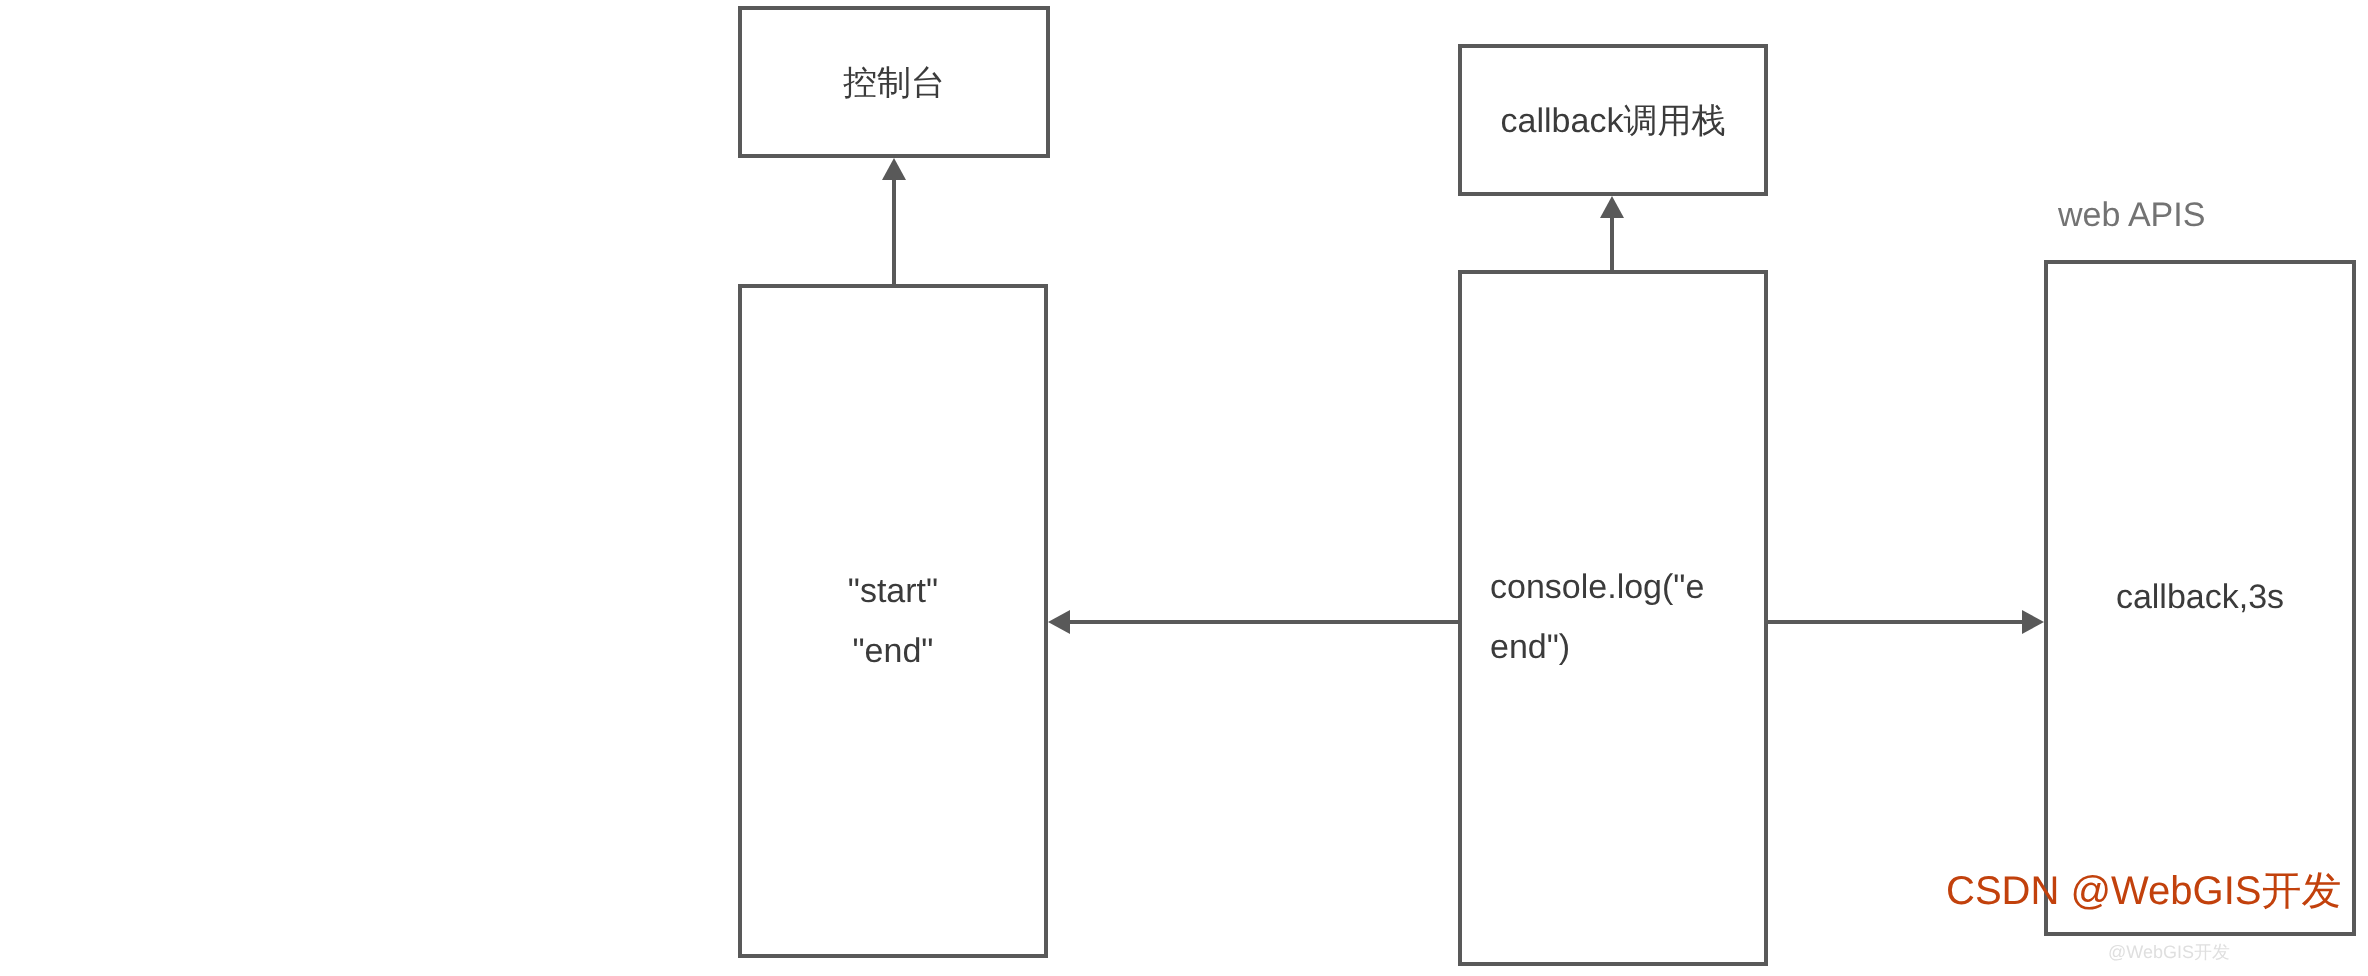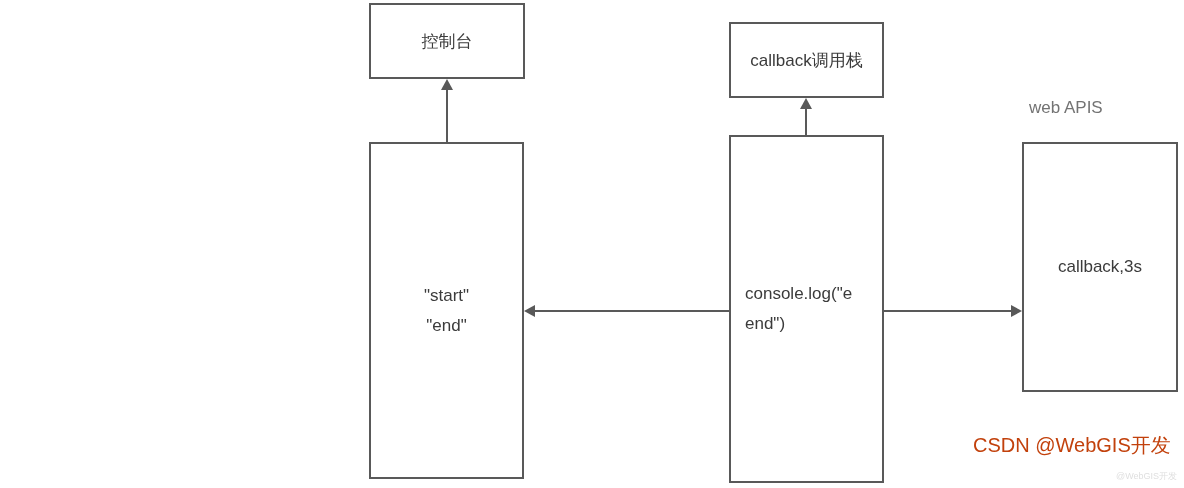--- a/index.html
+++ b/index.html
@@ -20,21 +20,21 @@
     display: flex;
     align-items: center;
     justify-content: center;
     font-size: 17px;
     color: #3b3b3b;
   }
   .box-console   { left: 369px; top: 3px;   width: 156px; height: 76px; }
   .box-callstack { left: 729px; top: 22px;  width: 155px; height: 76px; }
   .box-output    { left: 369px; top: 142px; width: 155px; height: 337px; }
   .box-code      { left: 729px; top: 135px; width: 155px; height: 348px; justify-content: flex-start; }
-  .box-webapi    { left: 1022px; top: 142px; width: 156px; height: 250px; }
+  .box-webapi    { left: 1022px; top: 130px; width: 156px; height: 338px; }
   .lines { display: flex; flex-direction: column; }
   .lines > div { line-height: 30px; }
   .lines.center { text-align: center; }
   .box-code .lines { padding-left: 14px; text-align: left; }
   .label-webapis {
     position: absolute;
     left: 1029px; top: 98px;
     font-size: 17px;
     color: #737373;
   }
@@ -69,21 +69,21 @@
   .watermark {
     position: absolute;
     left: 973px; top: 432px;
     font-size: 20px;
     color: #c2410c;
     white-space: nowrap;
     z-index: 5;
   }
   .watermark-sub {
     position: absolute;
-    left: 1116px; top: 470px;
+    left: 1054px; top: 470px;
     font-size: 9px;
     color: #dfdfdf;
     white-space: nowrap;
     z-index: 5;
   }
 </style>
 </head>
 <body>
 
 <div class="canvas">

